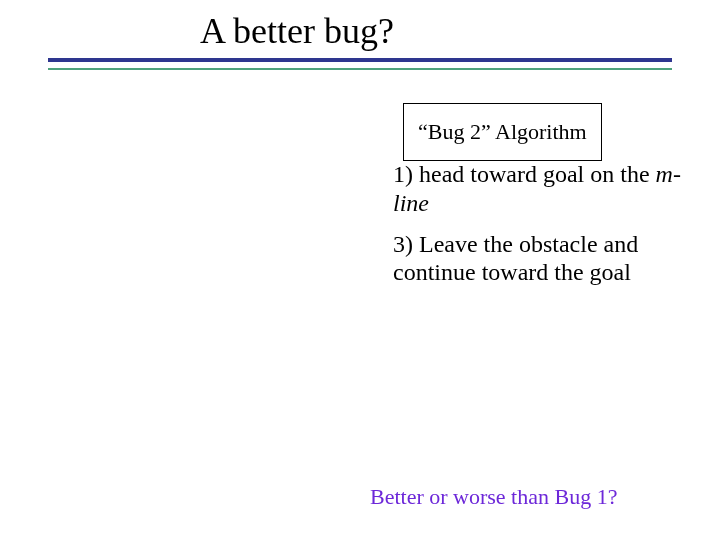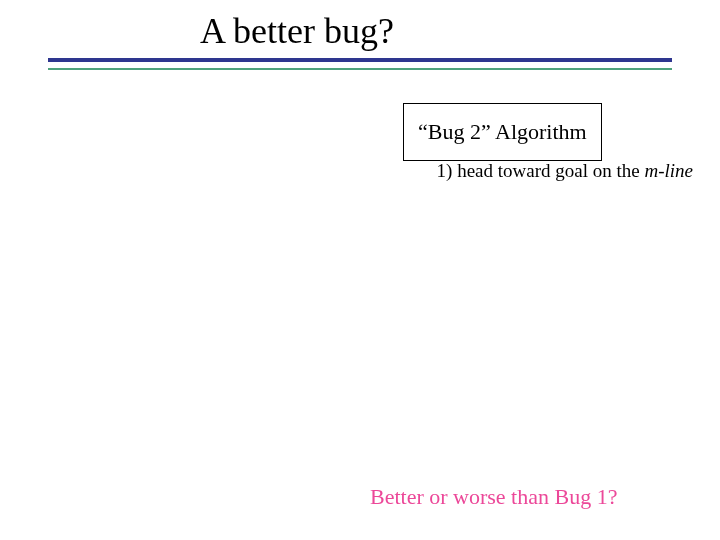--- a/index.html
+++ b/index.html
@@ -48,34 +48,33 @@
     border: 1.5px solid #000;
     padding: 15px 14px;
     font-family: "Comic Sans MS", "Comic Sans", cursive;
     font-size: 22px;
   }
   .steps {
     position: absolute;
     left: 393px;
     top: 160px;
     width: 300px;
-    font-size: 19px;
+    font-size: 24px;
     line-height: 1.2;
-    text-align: right;
   }
   .steps div {
     margin-bottom: 12px;
   }
   .question {
     position: absolute;
     left: 370px;
     top: 484px;
     font-family: "Comic Sans MS", "Comic Sans", cursive;
     font-size: 22px;
-    color: #ec4899;
+    color: #6d28d9;
   }
   .diagram {
     position: absolute;
     left: 44px;
     top: 165px;
     width: 320px;
     height: 330px;
   }
   .start-label {
     position: absolute;
@@ -100,18 +99,19 @@
     <div class="bar-thick"></div>
     <div class="bar-thin"></div>
   </div>
 
   <div class="algo-box">“Bug 2” Algorithm</div>
 
   <div class="steps">
     <div>
       <span>1) head toward goal on the </span><span class="italic">m-line</span>
     </div>
+    <div>3) Leave the obstacle and continue toward the goal</div>
   </div>
 
 
   <div class="question">Better or worse than Bug 1?</div>
 
 </div>
 
 </body></html>

